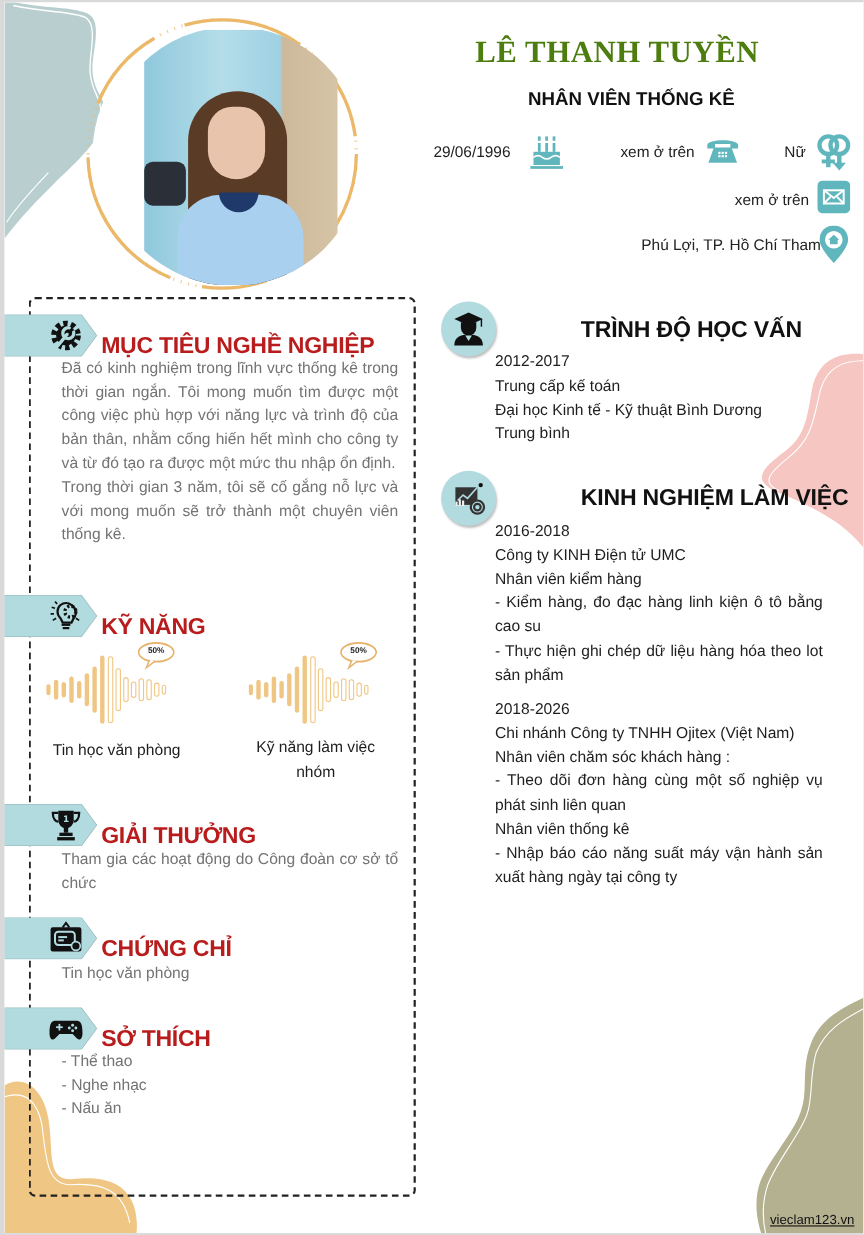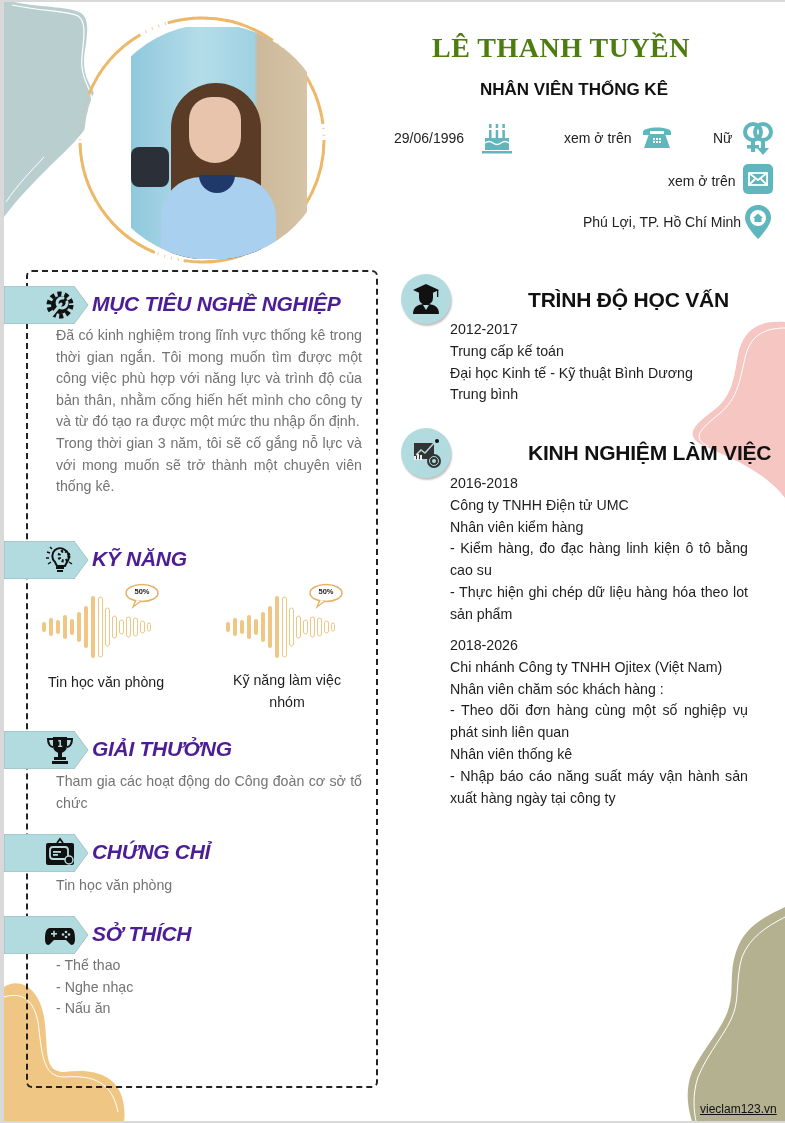--- a/index.html
+++ b/index.html
@@ -25,21 +25,21 @@
   .photo .face { position: absolute; left: 58px; top: 70px; width: 52px; height: 66px; background: #e9c4ad; border-radius: 26px 26px 30px 30px; }
   .photo .shirt { position: absolute; left: 30px; top: 150px; width: 115px; height: 100px; background: #a9d0ef; border-radius: 40px 40px 0 0; }
   .photo .collar { position: absolute; left: 68px; top: 148px; width: 36px; height: 18px; background: #1f3a6a; border-radius: 0 0 18px 18px; }
   .photo .chair { position: absolute; left: 0; top: 120px; width: 38px; height: 40px; background: #2b3038; border-radius: 8px; }
 
   
   .left-panel { position: absolute; left: 22px; top: 268px; width: 352px; height: 818px; border: 2px dashed #222; border-radius: 6px; }
   .sec-head { position: absolute; left: 0; height: 38px; }
   .sec-tab { position: absolute; left: 0; top: 0; width: 86px; height: 38px; }
   .sec-icon { position: absolute; left: 40px; top: 3px; width: 32px; height: 32px; }
-  .sec-title { position: absolute; left: 88px; top: 6px; font-weight: bold; font-size: 21px; color: #4c1d95; white-space: nowrap; letter-spacing: -0.3px; font-style: italic; }
+  .sec-title { position: absolute; left: 88px; top: 17px; font-weight: bold; font-size: 21px; color: #b91c1c; white-space: nowrap; letter-spacing: -0.3px; }
   .para { position: absolute; left: 52px; width: 306px; font-size: 14.2px; line-height: 21.6px; text-align: justify; color: #737373; }
 
   .skill { position: absolute; width: 160px; text-align: center; font-size: 14.2px; line-height: 21.6px; color: #1e1e1e; }
   .wave { position: absolute; }
   .bubble { position: absolute; width: 36px; height: 22px; }
   .bubble span { position: absolute; left: 0; top: 4px; width: 36px; text-align: center; font-size: 7.5px; font-weight: bold; color: #222; }
 
   
   .r-icon { position: absolute; width: 50px; height: 50px; border-radius: 50%; background: #b2dbe0; box-shadow: 1px 2px 2px rgba(0,0,0,0.25); }
   .r-title { position: absolute; font-weight: bold; font-size: 21px; color: #111; letter-spacing: -0.2px; margin-left: 48px; }
@@ -128,21 +128,21 @@
       <path d="M15,28 L27,28 L21,35 Z" fill="#5fb6bc"></path>
   </svg>
 
   <div class="info-text" style="left:664px;top:171px">xem ở trên</div>
   <svg class="ico" style="left:739px;top:162px" width="30" height="30" viewBox="0 0 30 30">
     <rect x="0" y="0" width="30" height="30" rx="5" fill="#5fb6bc"></rect>
     <rect x="6" y="9" width="18" height="12" fill="none" stroke="#fff" stroke-width="1.8"></rect>
     <path d="M6,9 L15,16 L24,9 M6,21 L12,15 M24,21 L18,15" stroke="#fff" stroke-width="1.8" fill="none"></path>
   </svg>
 
-  <div class="info-text" style="left:579px;top:212px">Phú Lợi, TP. Hồ Chí Minh</div>
+  <div class="info-text" style="left:579px;top:212px">Phú Lợi, TP. Hồ Chí Tham</div>
   <svg class="ico" style="left:741px;top:203px" width="26" height="34" viewBox="0 0 26 34">
     <path d="M13,0 C20,0 26,5 26,13 C26,21 13,34 13,34 C13,34 0,21 0,13 C0,5 6,0 13,0 Z" fill="#5fb6bc"></path>
     <circle cx="13" cy="13" r="8" fill="#fff"></circle>
     <path d="M8,13 L13,8.5 L18,13 L16.5,13 L16.5,17 L9.5,17 L9.5,13 Z" fill="#5fb6bc"></path>
   </svg>
 
   <div class="left-panel"></div>
 
   <div class="sec-head" style="top:284px;width:360px">
     <svg class="sec-tab" viewBox="0 0 86 38">
@@ -315,21 +315,21 @@
         <rect x="16" y="26" width="2" height="6" fill="#eee"></rect>
         <rect x="19" y="27" width="2" height="5" fill="#eee"></rect>
       <circle cx="33" cy="33" r="7" fill="#333"></circle>
         <circle cx="33" cy="33" r="4.5" fill="none" stroke="#b2dbe0" stroke-width="1"></circle>
         <circle cx="33" cy="33" r="2" fill="#b2dbe0"></circle>
     </svg>
   </div>
   <div class="r-title" style="left:476px;top:439px">KINH NGHIỆM LÀM VIỆC</div>
   <div class="r-text" style="top:471px">
     <div>2016-2018</div>
-    <div>Công ty TNHH Điện tử UMC</div>
+    <div>Công ty KINH Điện tử UMC</div>
     <div>Nhân viên kiểm hàng</div>
     <div>- Kiểm hàng, đo đạc hàng linh kiện ô tô bằng cao su</div>
     <div>- Thực hiện ghi chép dữ liệu hàng hóa theo lot sản phẩm</div>
   </div>
   <div class="r-text" style="top:633px">
     <div>2018-2026</div>
     <div>Chi nhánh Công ty TNHH Ojitex (Việt Nam)</div>
     <div>Nhân viên chăm sóc khách hàng :</div>
     <div>- Theo dõi đơn hàng cùng một số nghiệp vụ phát sinh liên quan</div>
     <div>Nhân viên thống kê</div>

